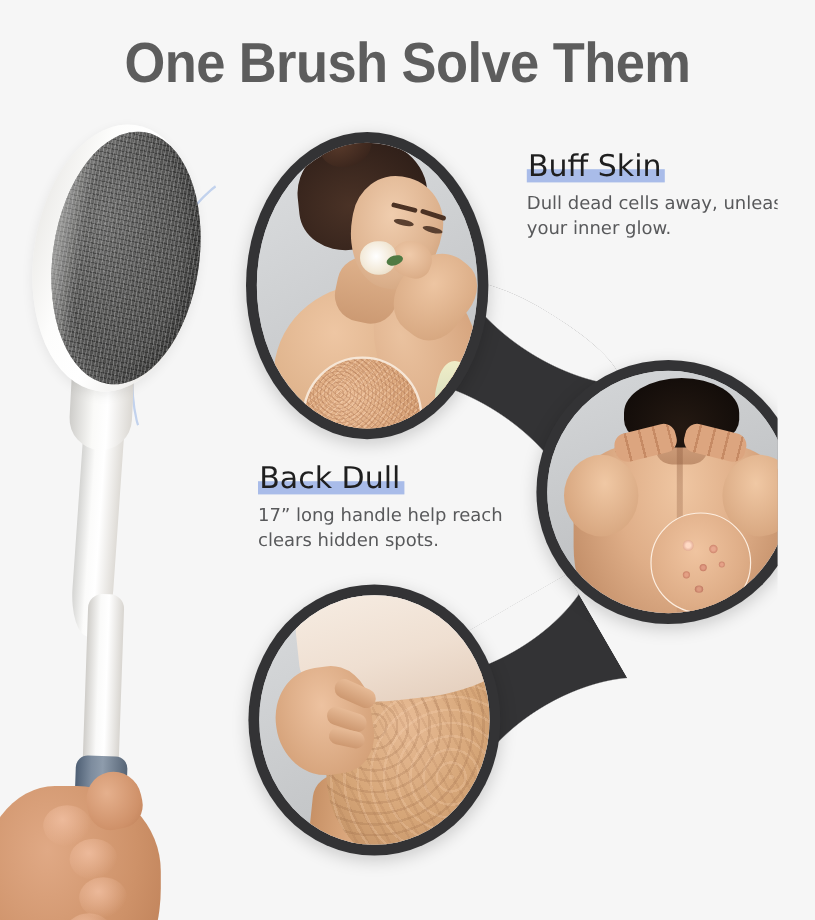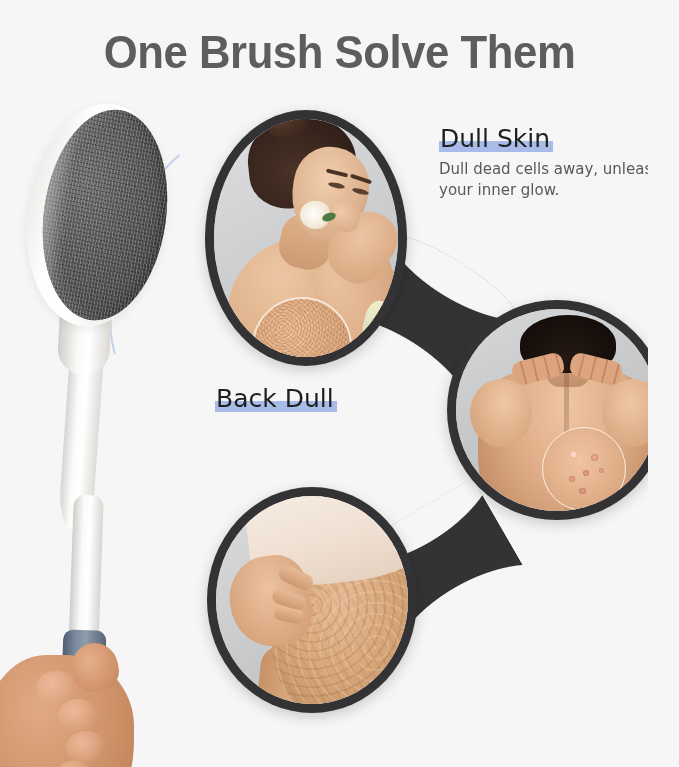--- a/index.html
+++ b/index.html
@@ -501,29 +501,31 @@
       <div class="c-hand"></div>
       <div class="c-finger" style="left:56px; top:96px; width:34px; height:15px; transform:rotate(18deg);"></div>
       <div class="c-finger" style="left:58px; top:112px; width:30px; height:14px; transform:rotate(12deg);"></div>
       <div class="c-finger" style="left:62px; top:74px; width:36px; height:16px; transform:rotate(24deg);"></div>
     </div>
   </div>
 
   <div class="feature" id="feat-dull">
     <div class="feature-head">
       <span class="hl"></span>
-      <span>Dull Skin</span>
+      <span>Buff Skin</span>
     </div>
     <div class="feature-body">Dull dead cells away, unleash
 your inner glow.</div>
   </div>
 
   <div class="feature" id="feat-acne">
     <div class="feature-head">
       <span class="hl"></span>
       <span>Back Dull</span>
     </div>
+    <div class="feature-body">17” long handle help reach
+clears hidden spots.</div>
   </div>
 
   <div class="feature" id="feat-cell">
   </div>
 
 </div>
 
 </body></html>

